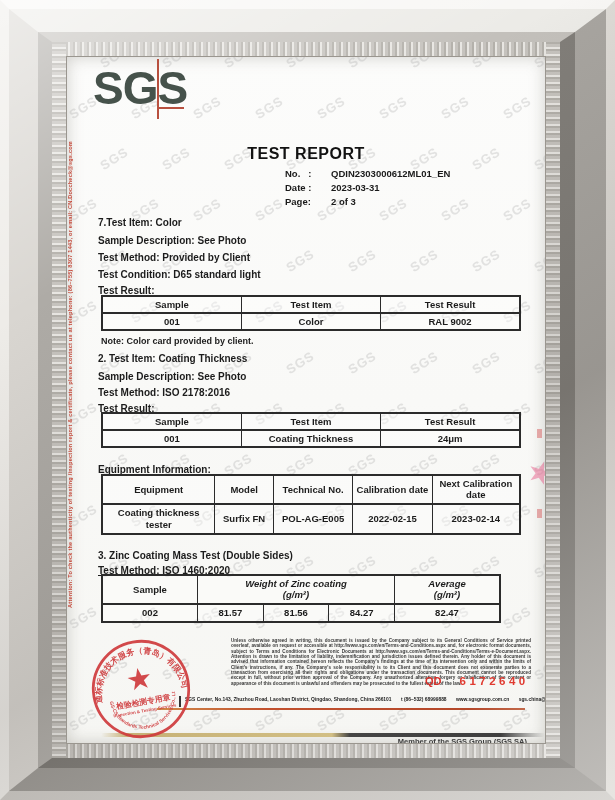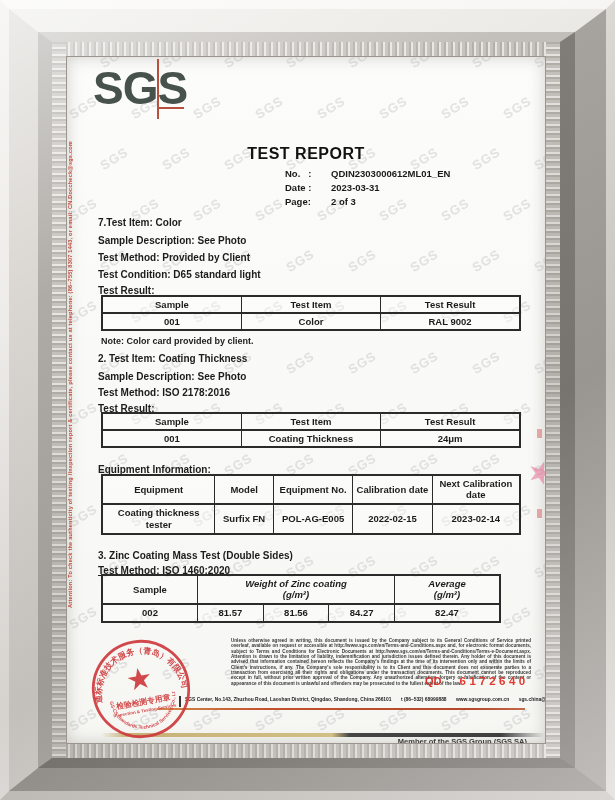--- a/index.html
+++ b/index.html
@@ -283,21 +283,21 @@
           <col style="width:27%">
           <col style="width:14%">
           <col style="width:19%">
           <col style="width:19%">
           <col style="width:21%">
         </colgroup>
       <tbody>
           <tr class="hdr">
         <td>Equipment</td>
         <td>Model</td>
-        <td>Equipment No.</td>
+        <td>Technical No.</td>
         <td>Calibration date</td>
         <td>Next Calibration date</td>
       </tr>
       <tr class="dat">
         <td>Coating thickness tester</td>
         <td>Surfix FN</td>
         <td>POL-AG-E005</td>
         <td>2022-02-15</td>
         <td>2023-02-14</td>
       </tr>

